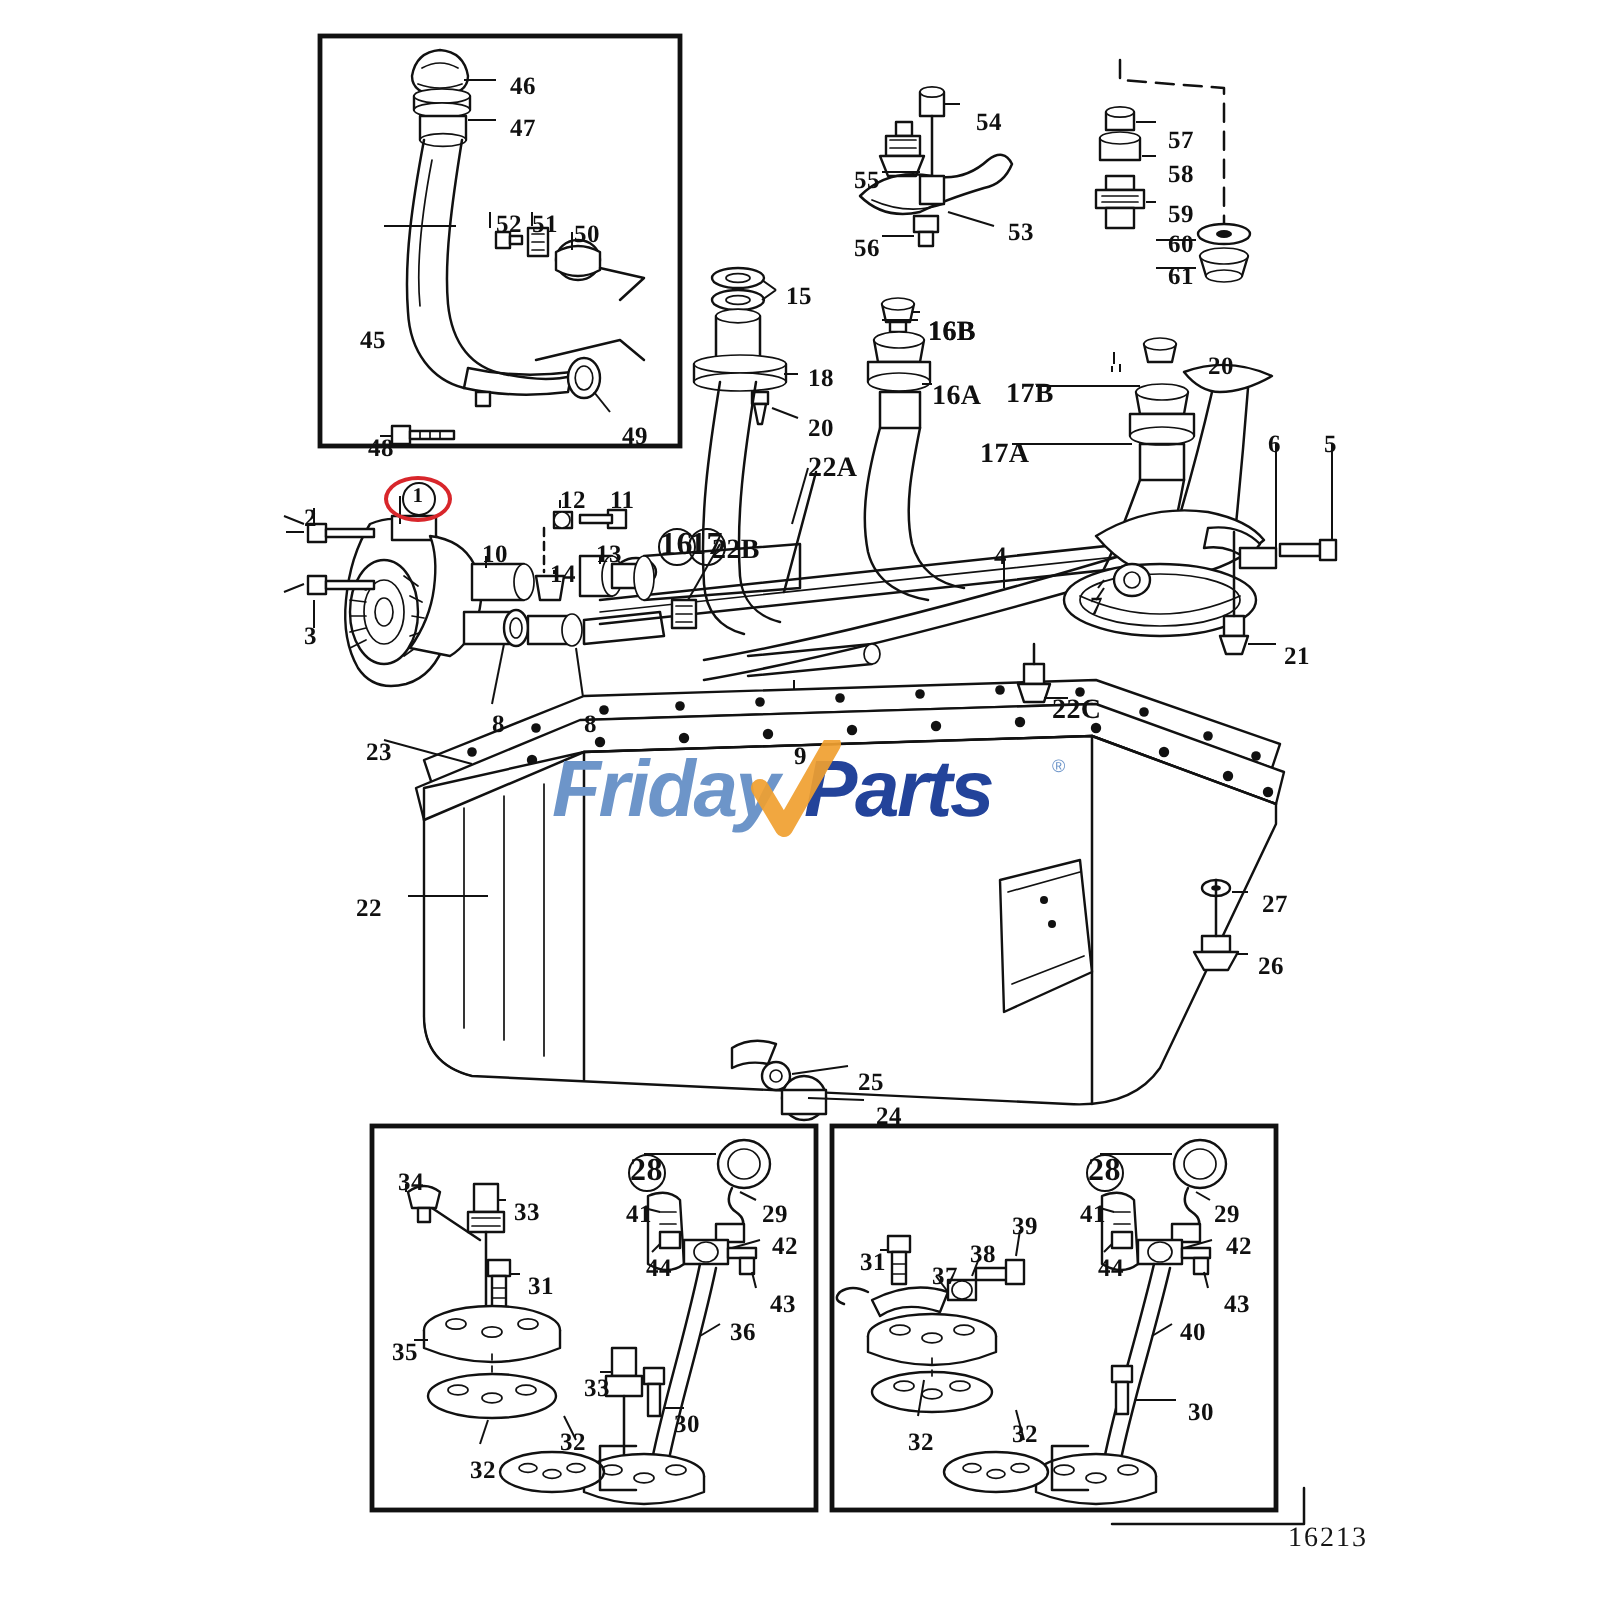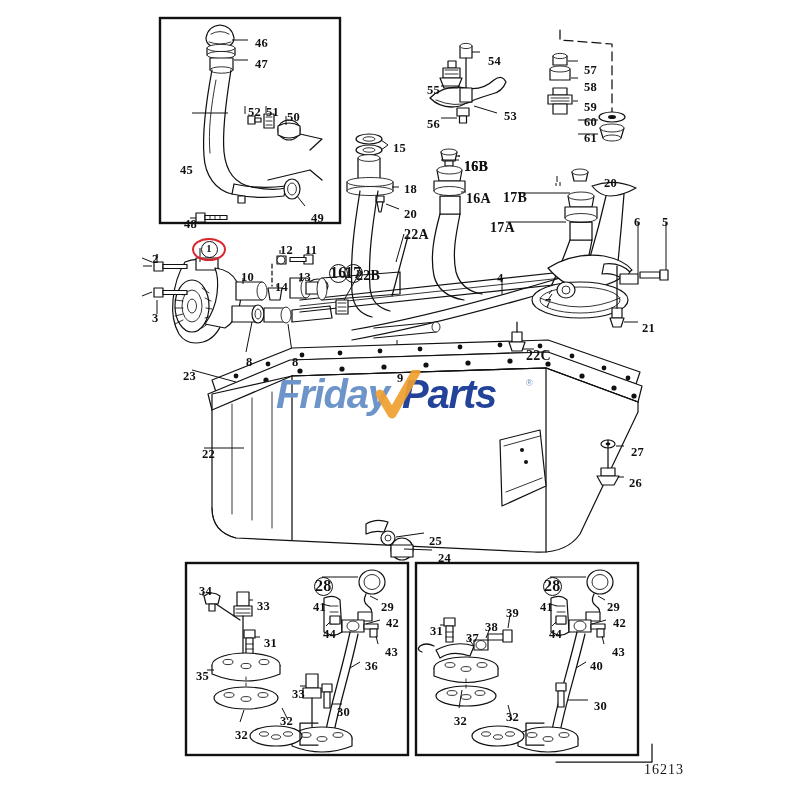--- a/index.html
+++ b/index.html
@@ -606,21 +606,21 @@
       <div class="cal cir" style="left: 329px; top: 264px;">16</div>
       <div class="cal sm" style="left: 466px; top: 192px;">16A</div>
       <div class="cal sm" style="left: 464px; top: 160px;">16B</div>
       <div class="cal cir" style="left: 344px; top: 264px;">17</div>
       <div class="cal sm" style="left: 490px; top: 221px;">17A</div>
       <div class="cal sm" style="left: 503px; top: 191px;">17B</div>
       <div class="cal" style="left: 404px; top: 183px;">18</div>
       <div class="cal" style="left: 404px; top: 208px;">20</div>
       <div class="cal" style="left: 556px; top: 177px; margin-left: 48px;">20</div>
       <div class="cal" style="left: 642px; top: 322px;">21</div>
-      <div class="cal" style="left: 202px; top: 448px;">22</div>
+      <div class="cal" style="left: 178px; top: 448px;">22</div>
       <div class="cal sm" style="left: 404px; top: 228px;">22A</div>
       <div class="cal sm" style="left: 356px; top: 269px; text-align: right;">22B</div>
       <div class="cal sm" style="left: 526px; top: 349px;">22C</div>
       <div class="cal" style="left: 183px; top: 370px;">23</div>
       <div class="cal" style="left: 438px; top: 552px;">24</div>
       <div class="cal" style="left: 429px; top: 535px;">25</div>
       <div class="cal" style="left: 629px; top: 477px;">26</div>
       <div class="cal" style="left: 631px; top: 446px;">27</div>
       <div class="cal cir" style="left: 314px; top: 577px;">28</div>
       <div class="cal" style="left: 381px; top: 601px;">29</div>

